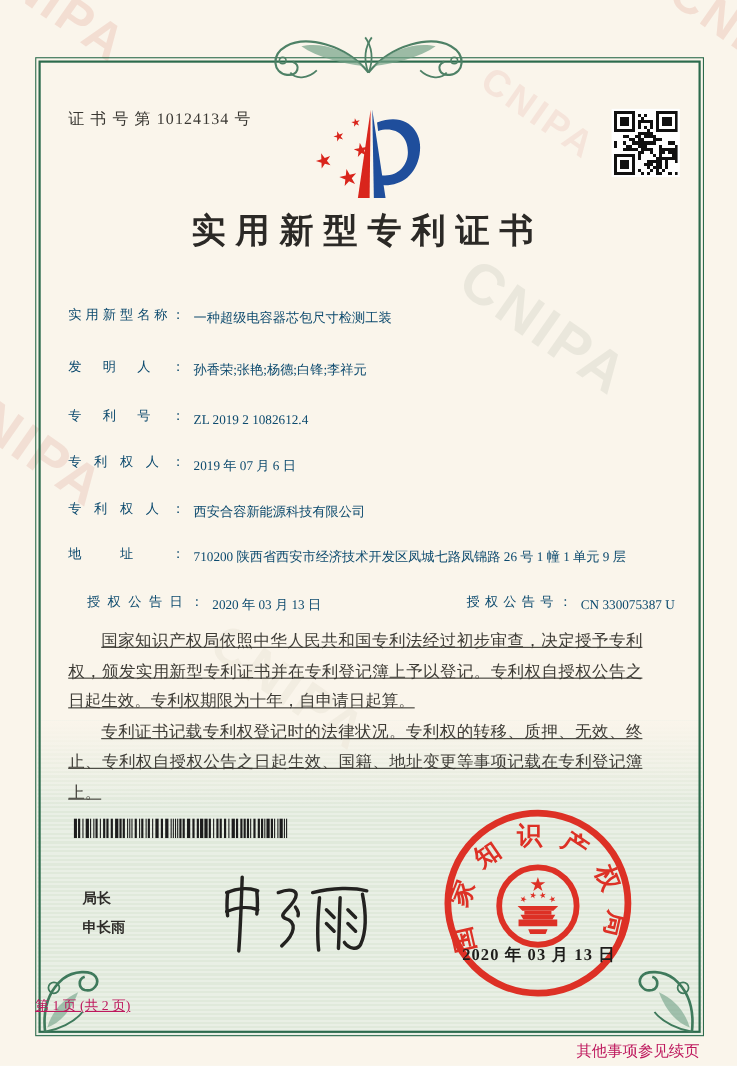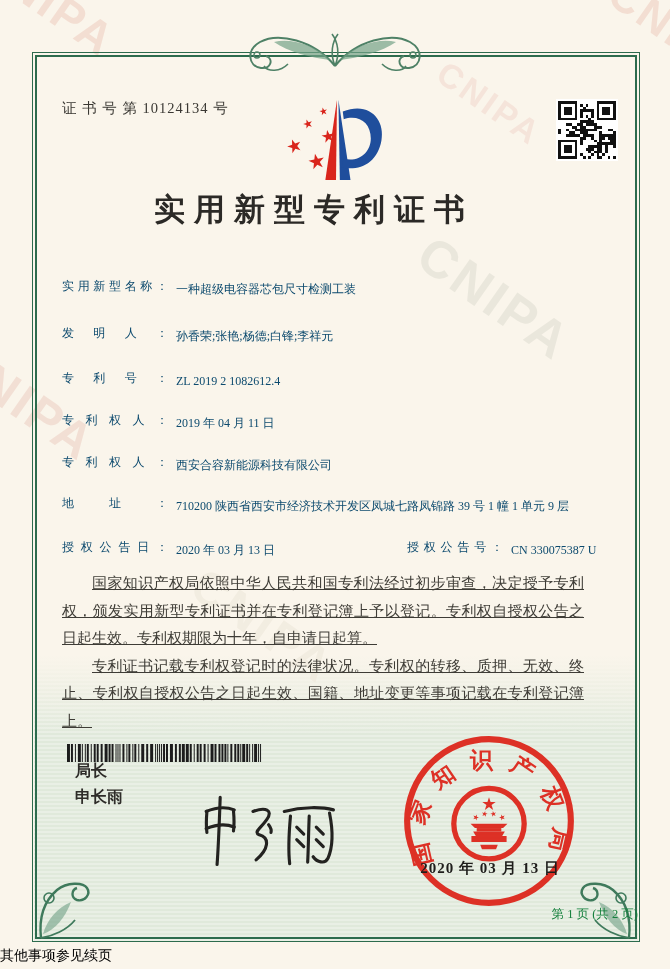--- a/index.html
+++ b/index.html
@@ -34,52 +34,52 @@
   .corner-right{left:577px;top:876px;transform:scaleX(-1);}
 
   .content{position:absolute;inset:0;z-index:5;}
 
   .cert-no{position:absolute;left:62px;top:99px;font-size:14.5px;color:#3a3833;letter-spacing:1px;}
 
   .logo{position:absolute;left:278px;top:92px;}
   .qr{position:absolute;left:556px;top:99px;width:58px;height:58px;background:#fff;padding:2px;}
 
   .title{position:absolute;left:32px;top:189px;width:564px;text-align:center;
-         font-size:31px;font-weight:bold;letter-spacing:9px;color:#2b2926;}
+         font-size:31px;font-weight:bold;letter-spacing:9px;color:#2b2926;padding-left:20px;}
 
   .field-row{position:absolute;left:62px;font-size:12px;color:#0c4a6e;}
   .flabel{display:inline-block;width:106px;text-align:justify;text-align-last:justify;
           vertical-align:top;}
   .fvalue{display:inline-block;vertical-align:top;max-width:430px;margin-left:8px;line-height:22px;}
   .row1{top:278px;} .row2{top:325px;} .row3{top:370px;} .row4{top:412px;}
-  .row5{top:454px;} .row6{top:495px;} .row7{top:539px;}
+  .row5{top:454px;} .row6{top:495px;} .row7{top:539px;margin-left:17px;}
   .grant-no-group{position:absolute;left:345px;top:0;white-space:nowrap;}
   .grant-no-group .flabel{width:96px;}
 
   .body-text{position:absolute;left:62px;top:570px;width:522px;font-size:15px;
              line-height:27.5px;color:#3e3c36;text-align:justify;}
   .body-text p{margin:0;text-indent:2em;text-decoration:underline;}
 
   .barcode{position:absolute;left:67px;top:744px;width:198px;height:18px;}
 
-  .commissioner{position:absolute;left:75px;top:758px;
-    font-family:"Liberation Sans","DejaVu Sans",sans-serif;font-size:16px;font-weight:600;
+  .commissioner{position:absolute;left:75px;top:804px;
+    font-family:"Liberation Sans","DejaVu Sans",sans-serif;font-size:13px;font-weight:600;
     color:#2e2c29;line-height:26px;}
 
   .signature{position:absolute;left:183px;top:788px;}
 
   .seal{position:absolute;left:401px;top:733px;opacity:.93;}
   .seal-date{position:absolute;left:404px;top:859px;width:172px;text-align:center;
     font-size:15px;font-weight:bold;color:#1e1d1b;letter-spacing:1px;z-index:6;}
 
-  .page-number{position:absolute;left:32px;top:906px;width:606px;text-align:right;
-    font-size:12.5px;color:#15803d;}
-
-  .footer-note{position:absolute;left:0;top:947px;width:636px;text-align:left;
-    font-size:14px;color:#000000;}
+  .page-number{position:absolute;left:32px;top:906px;width:606px;text-align:left;
+    font-size:12.5px;color:#be185d;text-decoration:underline;}
+
+  .footer-note{position:absolute;left:0;top:947px;width:636px;text-align:right;
+    font-size:14px;color:#be185d;}
 </style>
 </head>
 <body>
 
 <div class="page">
 
   <svg width="0" height="0" style="position:absolute" aria-hidden="true">
     <defs>
       <path id="star" d="M0,-1 L0.2245,-0.309 0.9511,-0.309 0.3633,0.118 0.5878,0.809 0,0.382 -0.5878,0.809 -0.3633,0.118 -0.9511,-0.309 -0.2245,-0.309 Z"></path>
       <g id="orn-half">
@@ -148,27 +148,27 @@
     <div class="field-row row1">
       <span class="flabel">实用新型名称：</span><span class="fvalue">一种超级电容器芯包尺寸检测工装</span>
     </div>
     <div class="field-row row2">
       <span class="flabel">发明人：</span><span class="fvalue">孙香荣;张艳;杨德;白锋;李祥元</span>
     </div>
     <div class="field-row row3">
       <span class="flabel">专利号：</span><span class="fvalue">ZL 2019 2 1082612.4</span>
     </div>
     <div class="field-row row4">
-      <span class="flabel">专利权人：</span><span class="fvalue">2019 年 04 月 11 日</span>
+      <span class="flabel">专利权人：</span><span class="fvalue">2019 年 07 月 6 日</span>
     </div>
     <div class="field-row row5">
       <span class="flabel">专利权人：</span><span class="fvalue">西安合容新能源科技有限公司</span>
     </div>
     <div class="field-row row6">
-      <span class="flabel">地址：</span><span class="fvalue">710200 陕西省西安市经济技术开发区凤城七路凤锦路 39 号 1 幢 1 单元 9 层</span>
+      <span class="flabel">地址：</span><span class="fvalue">710200 陕西省西安市经济技术开发区凤城七路凤锦路 26 号 1 幢 1 单元 9 层</span>
     </div>
     <div class="field-row row7">
       <span class="flabel">授权公告日：</span><span class="fvalue">2020 年 03 月 13 日</span>
       <span class="grant-no-group">
         <span class="flabel">授权公告号：</span><span class="fvalue">CN 330075387 U</span>
       </span>
     </div>
 
     <div class="body-text">
       <p>国家知识产权局依照中华人民共和国专利法经过初步审查，决定授予专利权，颁发实用新型专利证书并在专利登记簿上予以登记。专利权自授权公告之日起生效。专利权期限为十年，自申请日起算。</p>

